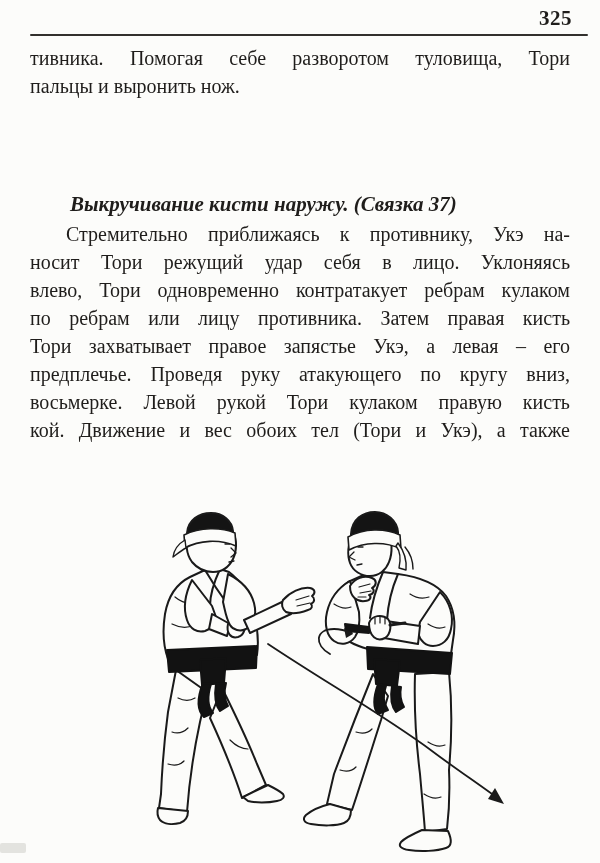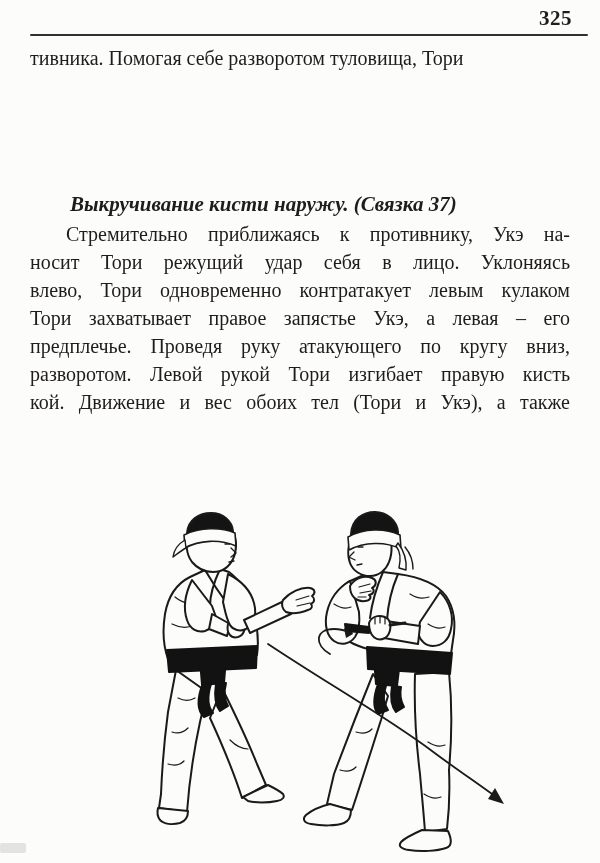--- a/index.html
+++ b/index.html
@@ -44,31 +44,33 @@
   }
 </style>
 </head>
 <body>
 
 <div class="page-number">325</div>
 <div class="top-rule"></div>
 
 <div class="textblock para para1">
     <div class="line">тивника. Помогая себе разворотом туловища, Тори</div>
+    <div class="line">пальцы и выронить нож.</div>
   </div>
 
 <div class="heading">Выкручивание кисти наружу. (Связка 37)</div>
 
 <div class="textblock para para2">
     <div class="line">Стремительно приближаясь к противнику, Укэ на-</div>
     <div class="line">носит Тори режущий удар себя в лицо. Уклоняясь</div>
-    <div class="line">влево, Тори одновременно контратакует левым кулаком</div>
+    <div class="line">влево, Тори одновременно контратакует ребрам кулаком</div>
+    <div class="line">по ребрам или лицу противника. Затем правая кисть</div>
     <div class="line">Тори захватывает правое запястье Укэ, а левая – его</div>
     <div class="line">предплечье. Проведя руку атакующего по кругу вниз,</div>
-    <div class="line">разворотом. Левой рукой Тори изгибает правую кисть</div>
+    <div class="line">восьмерке. Левой рукой Тори кулаком правую кисть</div>
     <div class="line">кой. Движение и вес обоих тел (Тори и Укэ), а также</div>
   </div>
 
 <svg class="illustration" viewBox="0 0 600 361" xmlns="http://www.w3.org/2000/svg">
   <g stroke="#1a1a1a" stroke-width="2" fill="#fcfcfa" stroke-linejoin="round" stroke-linecap="round">
 
     <g>
 
       <path d="M222,186 C234,210 247,237 257,262 L266,283 L242,296 C233,268 221,240 210,216 Z"></path>
 

